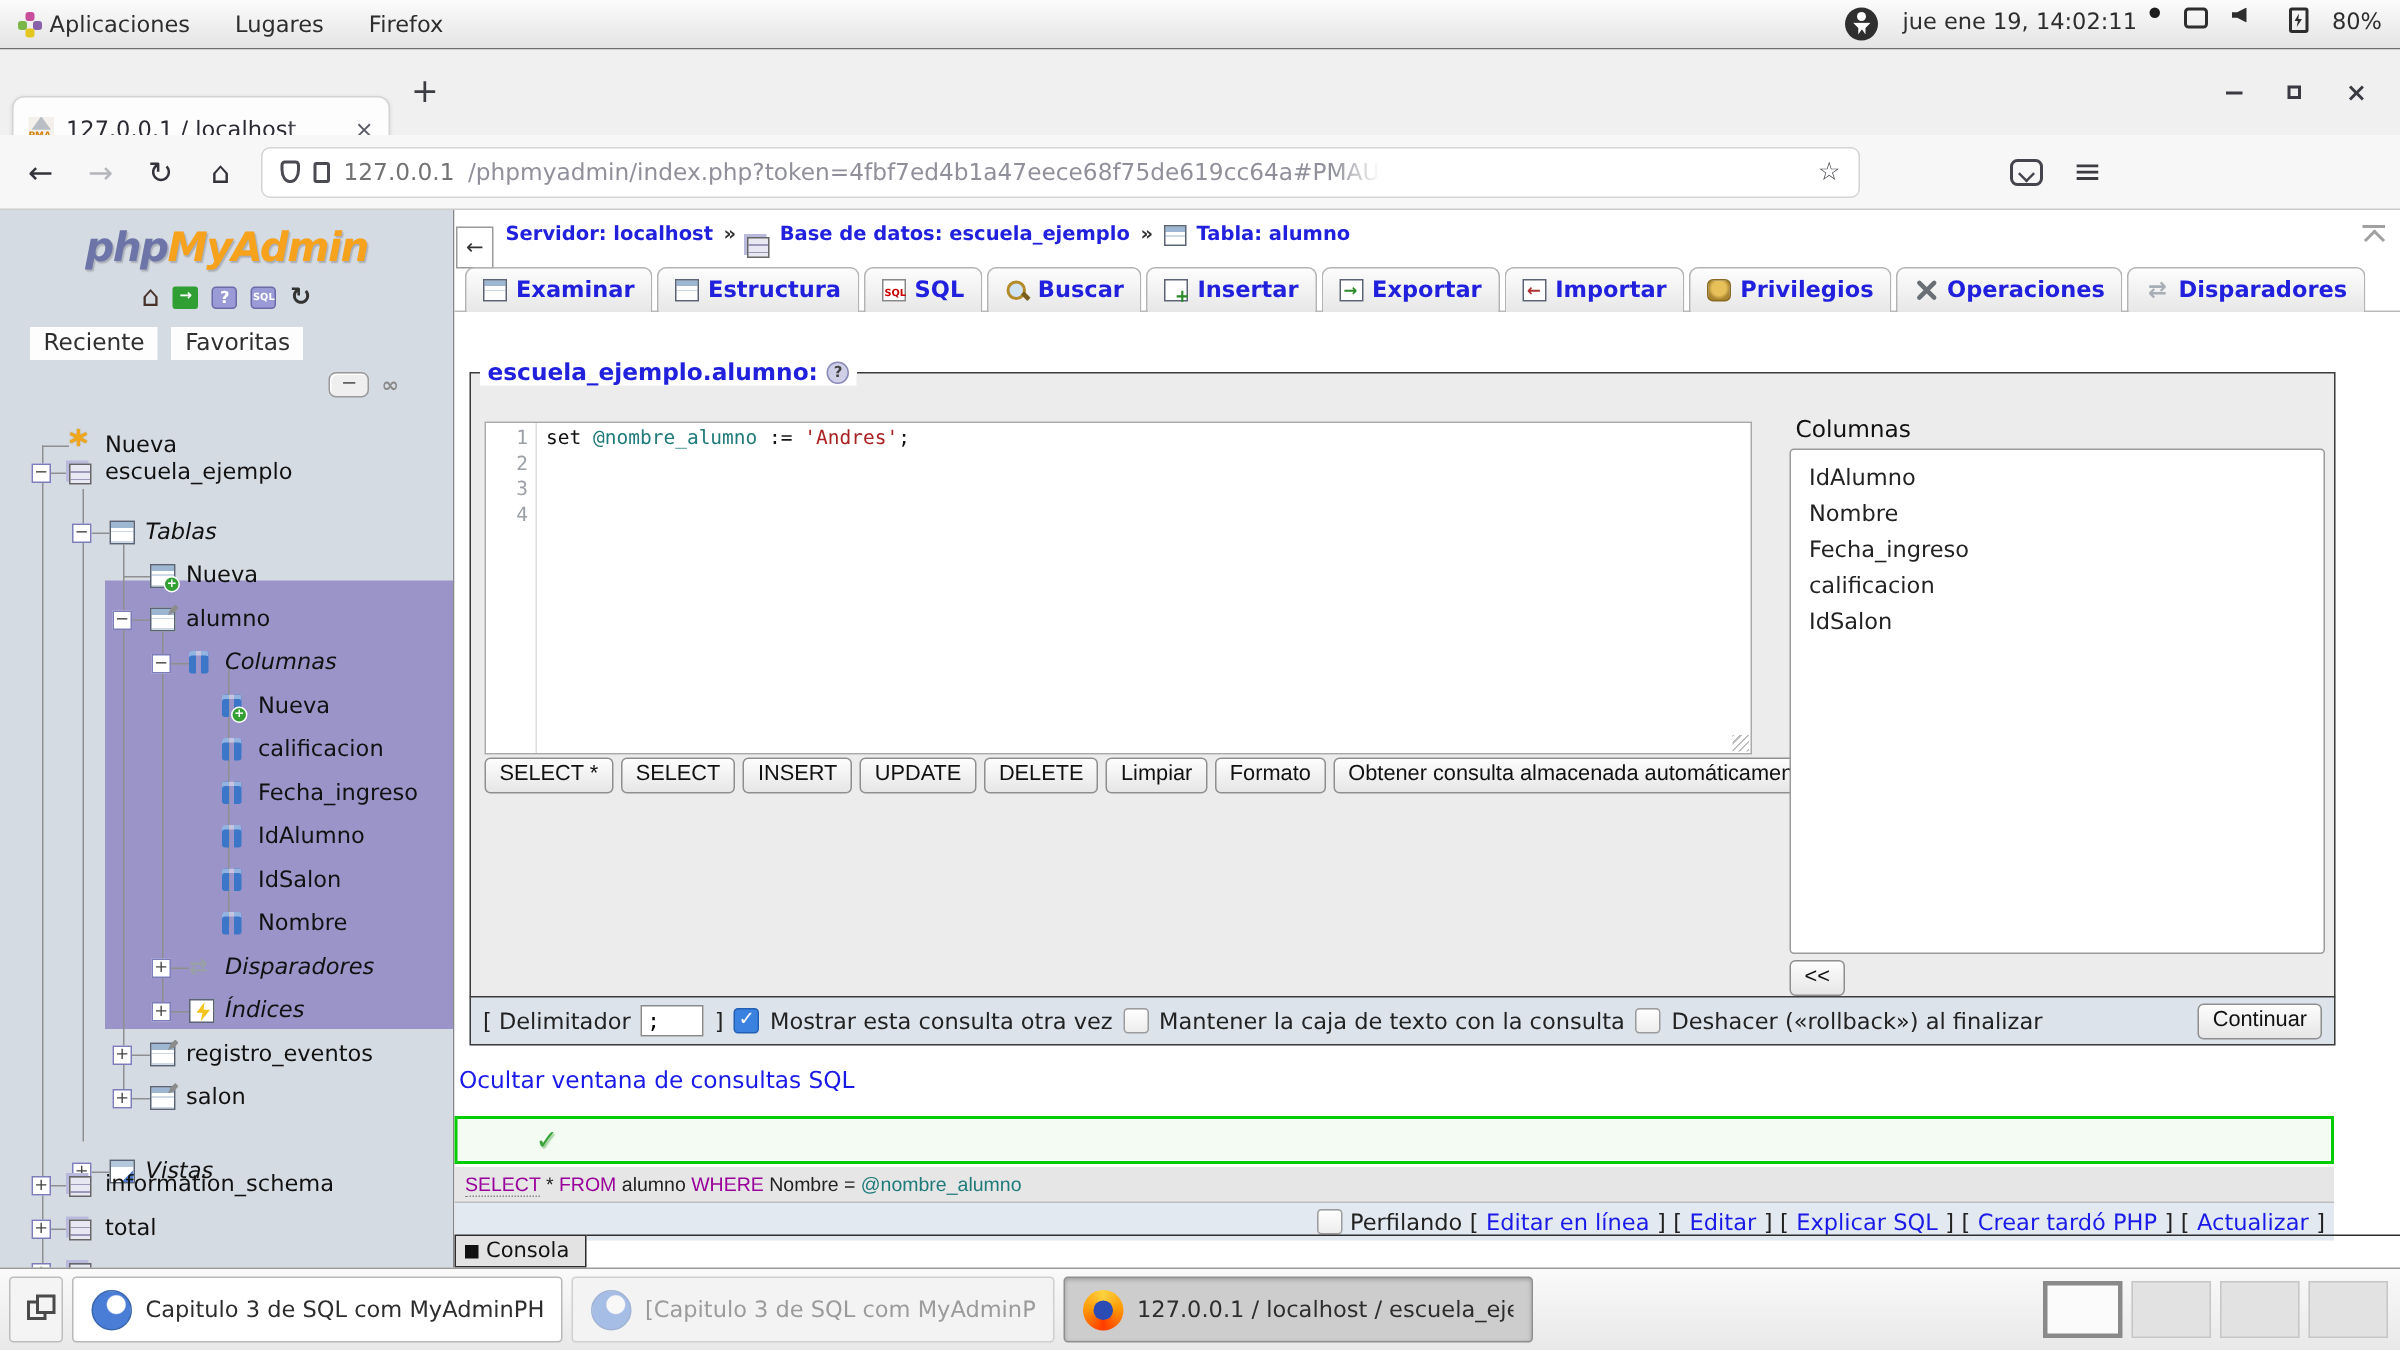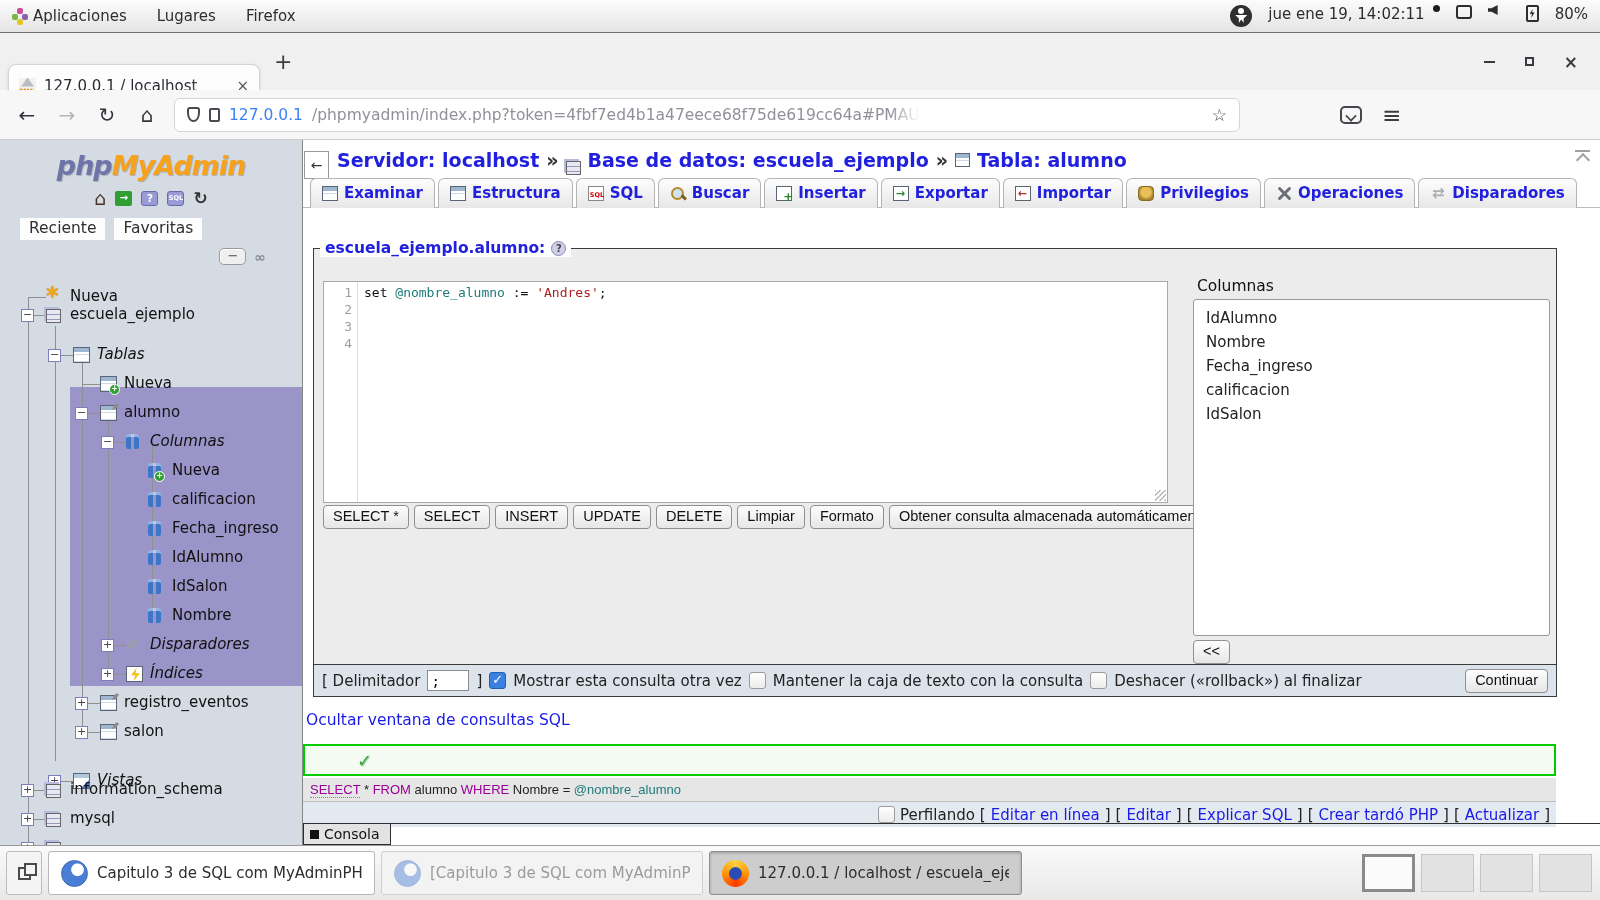--- a/index.html
+++ b/index.html
@@ -54,21 +54,21 @@
 
   
   .navbar { position:absolute; top:90px; left:0; width:1600px; height:50px; background:#f7f7f8;
     border-bottom:1px solid #ccc; display:flex; align-items:center; padding:0 14px; gap:14px; }
   .navico { font-size:20px; color:#33333b; width:26px; text-align:center; }
   .navico.dis { color:#b5b5bc; }
   .urlfield { width:1066px; height:34px; background:#fff; border:1px solid #d4d4d8; border-radius:6px;
     display:flex; align-items:center; gap:9px; padding:0 12px; font-size:15.5px; }
   .shield { width:13px; height:15px; border:2px solid #4a4a52; border-radius:3px 3px 6px 6px / 3px 3px 9px 9px; }
   .docico { width:11px; height:14px; border:2px solid #4a4a52; border-radius:2px; }
-  .url-host { color:#3b82f6; }
+  .url-host { color:#737373; }
   .url-rest { color:#90909a; white-space:nowrap; overflow:hidden; position:relative; max-width:870px; }
   .url-rest::after { content:""; position:absolute; right:0; top:0; width:30px; height:100%;
     background:linear-gradient(90deg,rgba(255,255,255,0),#fff); }
   .star { margin-left:auto; font-size:17px; color:#4a4a52; }
   .pocket { width:22px; height:18px; border:2px solid #45454d; border-radius:5px; position:relative; margin-left:86px;}
   .pocket::after { content:""; position:absolute; left:4px; top:3px; width:8px; height:8px;
     border-left:2px solid #45454d; border-bottom:2px solid #45454d; transform:rotate(-45deg) scale(.8); }
   .burger { font-size:23px; color:#3c3c43; margin-left:6px; }
 
   
@@ -136,21 +136,21 @@
     clip-path:polygon(60% 0,0 55%,45% 55%,30% 100%,100% 40%,52% 40%); }
   .ic-view { background:#fff; border:1px solid #5a6474;
     background-image:linear-gradient(#b4c8dc 0 4px,transparent 4px); }
   .ic-view::after { content:""; position:absolute; right:0; bottom:0; width:8px; height:8px; background:#4f7fd0;
     clip-path:polygon(100% 0,100% 100%,0 100%); }
 
   
   .backbtn { position:absolute; left:1px; top:11px; width:25px; height:28px; background:#fff;
     border:1px solid #999; font-size:14px; color:#333; text-align:center; line-height:26px; }
   .crumbs { position:absolute; left:34px; top:9px; display:flex; align-items:center; gap:7px;
-    font-size:19px; font-weight:bold; }
+    font-size:13px; font-weight:bold; }
   .crumbs .lnk { color:#2121dd; } .crumbs .sep { color:#333; }
   .mini { display:inline-block; width:15px; height:14px; position:relative; }
   .collapse-top { position:absolute; right:10px; top:10px; width:15px; height:12px; }
   .collapse-top::before { content:""; position:absolute; top:0; left:0; width:15px; height:2px; background:#a0a0a0; }
   .collapse-top::after { content:""; position:absolute; top:5px; left:3px; width:8px; height:8px;
     border-top:2px solid #a0a0a0; border-left:2px solid #a0a0a0; transform:rotate(45deg); }
   .tabline { position:absolute; top:67px; left:0; width:100%; border-bottom:1px solid #bbb; }
   .tabstrip { position:absolute; left:7px; top:38px; display:flex; gap:3px; }
   .pmatab { display:flex; align-items:center; gap:6px; padding:5px 11px 6px;
     background:linear-gradient(#fdfdfd,#e7e7e7); border:1px solid #b4b4b4; border-bottom:none;
@@ -439,21 +439,21 @@
       <div class="trow lv0" style="top:636px">
         <span class="stub"></span>
           <span class="exp plus"></span>
         <span class="ti ic-db"></span>
         <span class="tl">information_schema</span>
         </div>
       <div class="trow lv0" style="top:665px">
         <span class="stub"></span>
           <span class="exp plus"></span>
         <span class="ti ic-db"></span>
-        <span class="tl">mysql</span>
+        <span class="tl">total</span>
         </div>
       <div class="trow lv0" style="top:694px">
         <span class="exp plus"></span>
         <span class="ti ic-db"></span>
         </div>
     </div>
   </aside>
 
   <main class="mainarea">
     <span class="backbtn">←</span>

